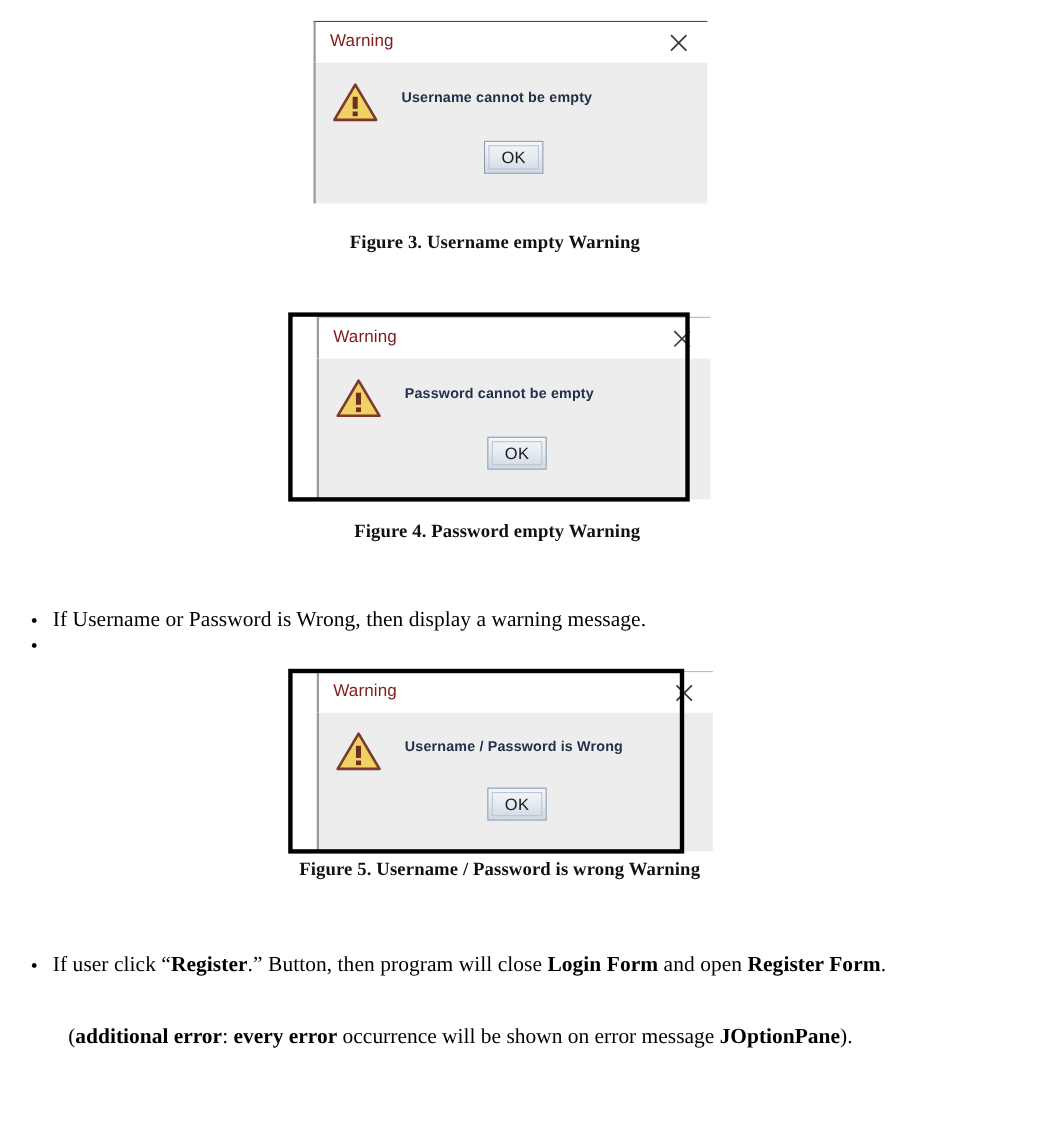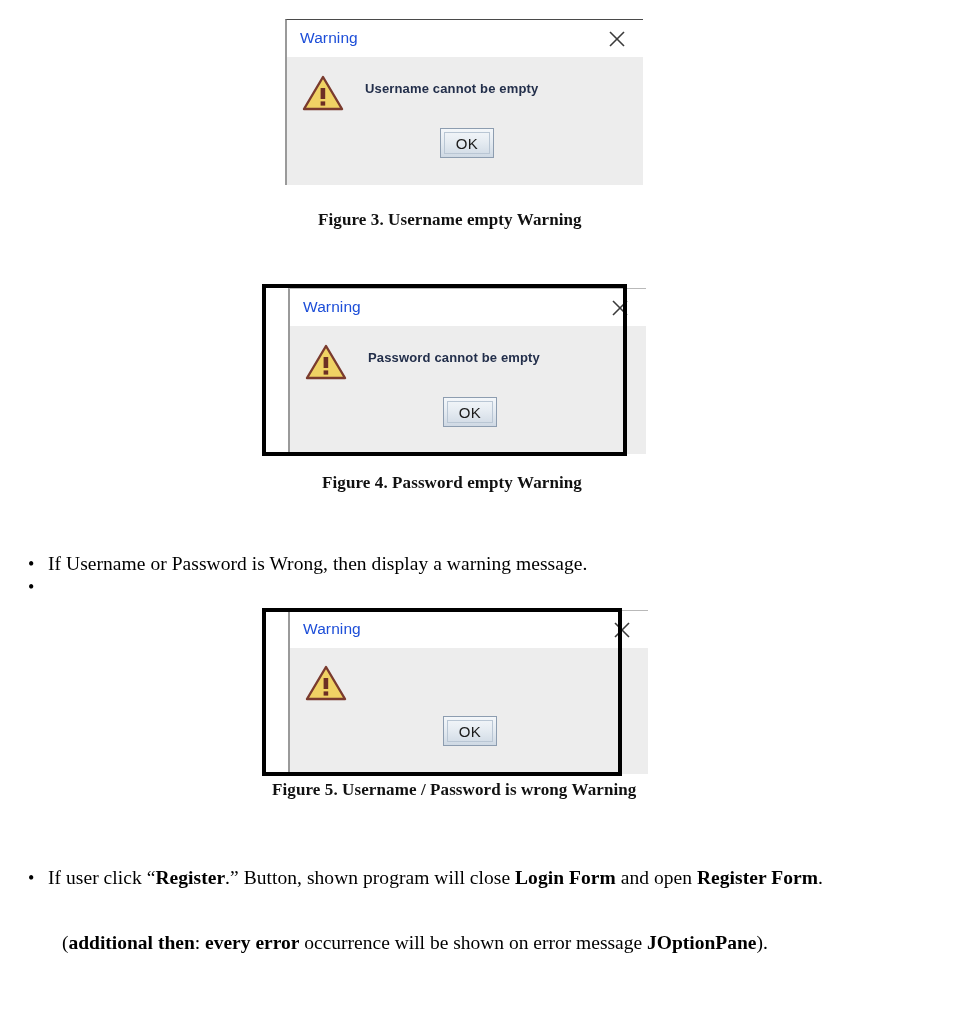--- a/index.html
+++ b/index.html
@@ -29,21 +29,21 @@
     border-left: 2px solid #9a9a9a;
     border-top: 1px solid #c8c8c8;
     box-sizing: border-box;
   }
   .dialog-title {
     position: absolute;
     left: 13px;
     top: 9px;
     font-family: "Liberation Sans", "DejaVu Sans", sans-serif;
     font-size: 15.5px;
-    color: #1d4ed8;
+    color: #7f1d1d;
     letter-spacing: 0.1px;
     white-space: nowrap;
   }
   .dialog-close {
     position: absolute;
     top: 8px;
     width: 22px;
     height: 22px;
   }
   .dialog-close svg { display: block; }
@@ -238,28 +238,29 @@
     </span>
   </div>
   <div class="dialog-body" style="height:126px;">
     <span class="warn-icon" style="left:15px; top:16px;">
       <svg width="42" height="38" viewBox="0 0 42 38" aria-hidden="true">
         <polygon points="21,3 40,35 2,35" fill="#f0d264" stroke="#7a3b2e" stroke-width="2.4" stroke-linejoin="round"></polygon>
         <rect x="18.6" y="14" width="4.6" height="11" fill="#6d2f24"></rect>
         <rect x="18.6" y="27.4" width="4.6" height="4.2" fill="#6d2f24"></rect>
       </svg>
     </span>
+    <span class="dialog-message" style="left:78px; top:23px;">Username / Password is Wrong</span>
     <div class="ok-button" style="left:153px; top:68px;">
       <span class="ok-button-inner">OK</span>
     </div>
   </div>
 </div>
 
 <div class="crop-frame" style="left:262px; top:608px; width:360px; height:168px;"></div>
 
 <div class="caption" style="left:272px; top:780px;text-align:right;">Figure 5. Username / Password is wrong Warning</div>
 
 <div class="bullet-row" style="left:28px; top:867px;">
   <span class="bullet-dot"></span>
-  <span class="bullet-text"><span>If user click “</span><b>Register</b><span>.” Button, shown program will close </span><b>Login Form</b><span> and open </span><b>Register Form</b><span>.</span></span>
-</div>
-
-<div class="note-line" style="left:62px; top:932px;"><span>(</span><b>additional then</b><span>: </span><b>every error</b><span> occurrence will be shown on error message </span><b>JOptionPane</b><span>).</span></div>
+  <span class="bullet-text"><span>If user click “</span><b>Register</b><span>.” Button, then program will close </span><b>Login Form</b><span> and open </span><b>Register Form</b><span>.</span></span>
+</div>
+
+<div class="note-line" style="left:62px; top:932px;"><span>(</span><b>additional error</b><span>: </span><b>every error</b><span> occurrence will be shown on error message </span><b>JOptionPane</b><span>).</span></div>
 
 </body></html>

